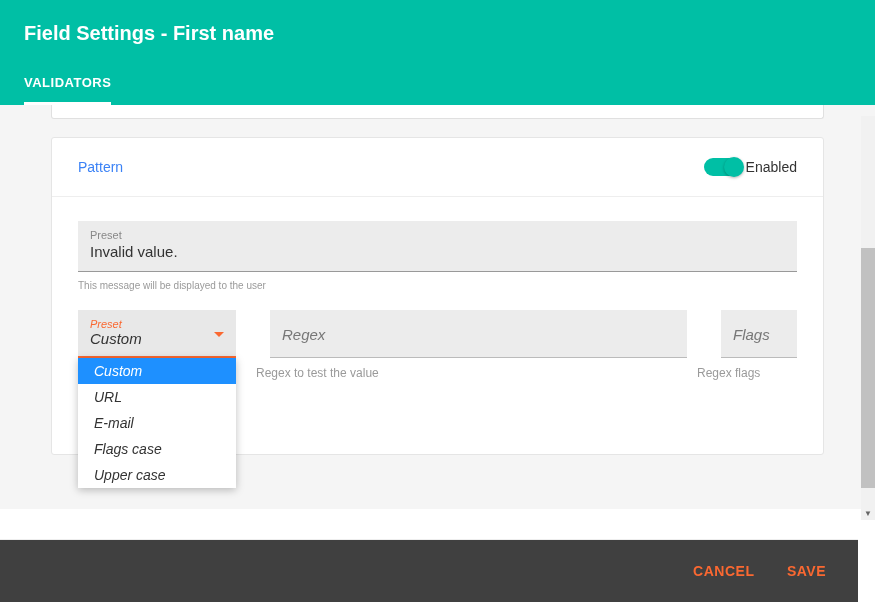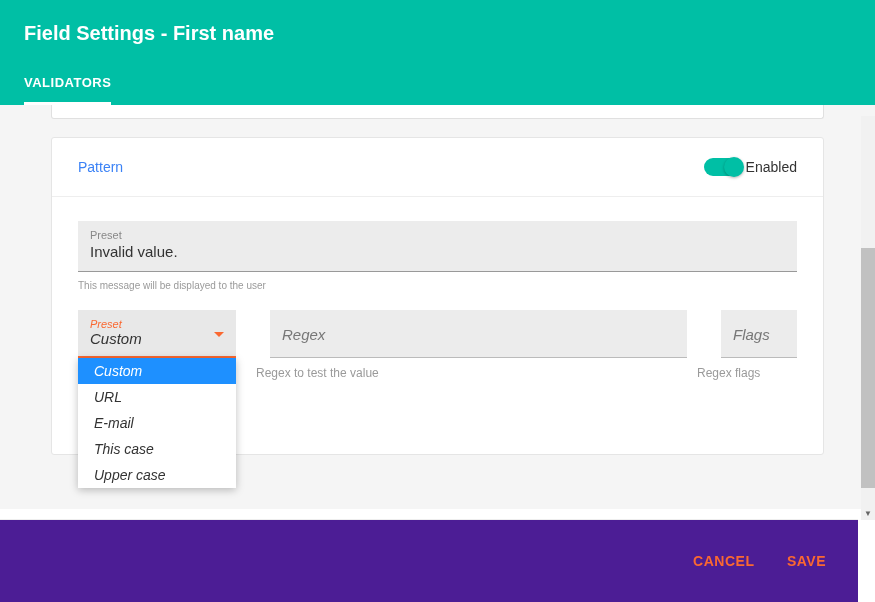--- a/index.html
+++ b/index.html
@@ -222,23 +222,23 @@
     }
     .dropdown-item.selected {
       background: #1e90ff;
       color: #fff;
     }
     .footer {
       position: absolute;
       bottom: 0;
       left: 0;
       width: 858px;
-      padding: 32px 32px;
+      padding: 22px 32px;
       text-align: right;
-      background: #4c1d95;
+      background: #404040;
       border-top: 1px solid #eee;
     }
     .footer-btn {
       font-size: 14px;
       font-weight: 600;
       letter-spacing: 0.5px;
       color: #fa6831;
       background: none;
       border: none;
       cursor: pointer;
@@ -277,21 +277,21 @@
       <div class="row">
         <div class="preset-field">
           <span class="preset-label">Preset</span>
           <span class="preset-value">Custom</span>
           <span class="preset-caret"></span>
 
           <div class="dropdown">
             <div class="dropdown-item selected">Custom</div>
             <div class="dropdown-item">URL</div>
             <div class="dropdown-item">E-mail</div>
-            <div class="dropdown-item">This case</div>
+            <div class="dropdown-item">Flags case</div>
             <div class="dropdown-item">Upper case</div>
           </div>
         </div>
         <div class="regex-field">
           <span class="placeholder-text">Regex</span>
         </div>
         <div class="flags-field">
           <span class="placeholder-text">Flags</span>
         </div>
       </div>

